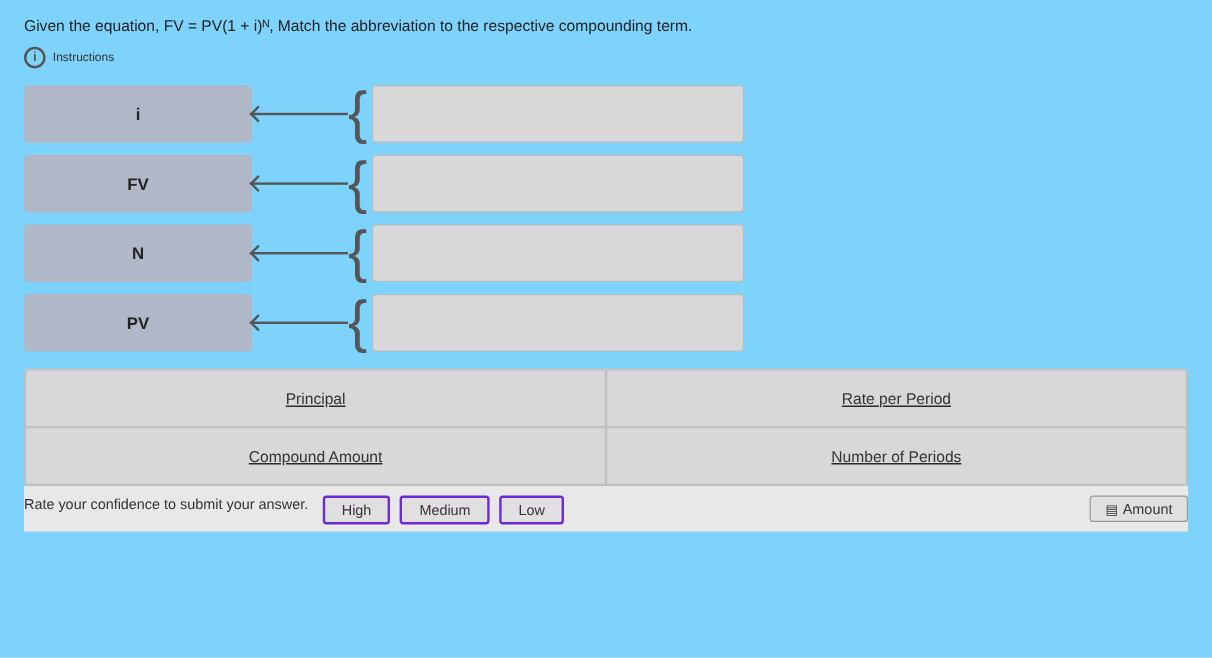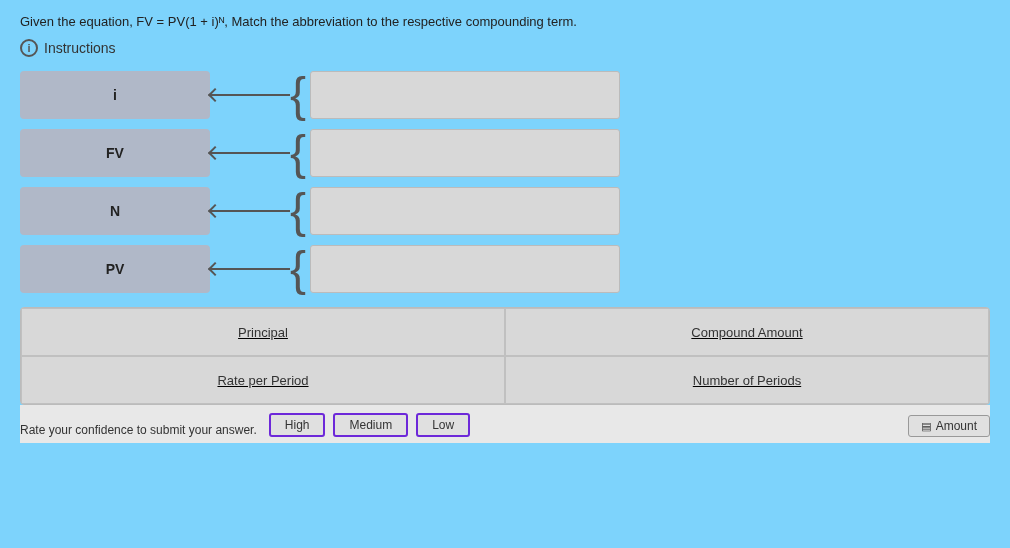--- a/index.html
+++ b/index.html
@@ -43,21 +43,21 @@
       display: flex;
       align-items: center;
       justify-content: center;
       font-size: 11px;
       color: #555;
       font-weight: bold;
       flex-shrink: 0;
     }
 
     .info-label {
-      font-size: 14px;
+      font-size: 10px;
       color: #333;
     }
 
     .matching-area {
       display: flex;
       flex-direction: column;
       gap: 10px;
       margin-bottom: 14px;
     }
 
@@ -154,21 +154,21 @@
       align-items: center;
       justify-content: center;
       background: #d8d8d8;
       border: 1px solid #c0c0c0;
       min-height: 48px;
       cursor: pointer;
     }
 
     .confidence-bar {
       display: flex;
-      align-items: flex-end;
+      align-items: flex-start;
       gap: 8px;
       padding: 8px 0 6px 0;
       background: #e8e8e8;
     }
 
     .confidence-label {
       font-size: 12px;
       color: #333;
       margin-right: 4px;
     }
@@ -268,24 +268,24 @@
     </div>
 
   </div>
 
   <div class="bottom-section">
     <div class="answer-options">
       <div class="answer-cell">
         <span>Principal</span>
       </div>
       <div class="answer-cell">
+        <span>Rate per Period</span>
+      </div>
+      <div class="answer-cell">
         <span>Compound Amount</span>
-      </div>
-      <div class="answer-cell">
-        <span>Rate per Period</span>
       </div>
       <div class="answer-cell">
         <span>Number of Periods</span>
       </div>
     </div>
   </div>
 
   <div class="confidence-bar">
     <span class="confidence-label">Rate your confidence to submit your answer.</span>
     <button class="conf-btn">High</button>

